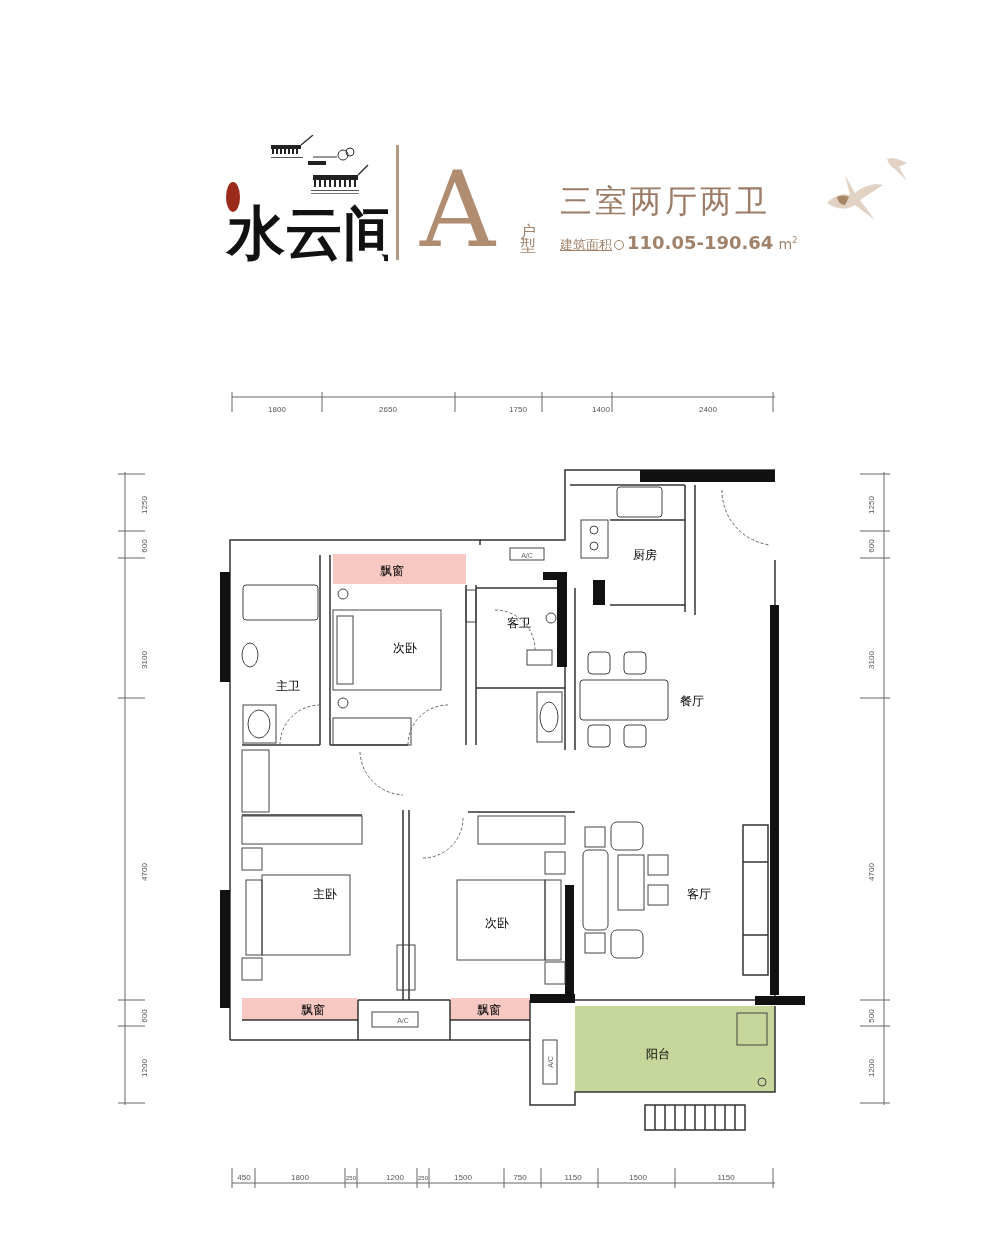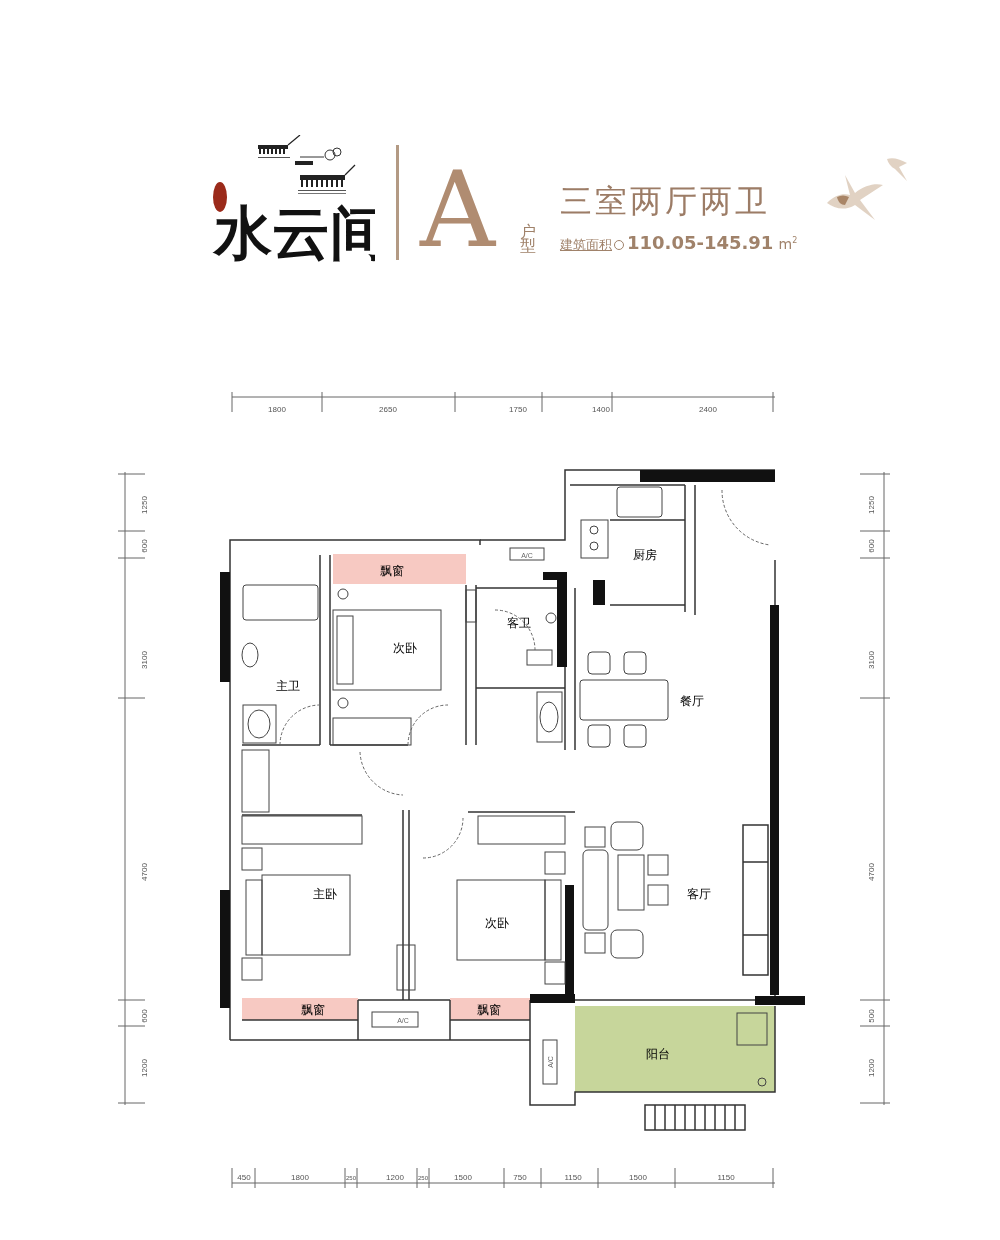--- a/index.html
+++ b/index.html
@@ -1,19 +1,19 @@
 <!DOCTYPE html>
 <html><head>
 <meta charset="utf-8">
 <style>
   html,body{margin:0;padding:0;background:#ffffff;}
   body{width:1000px;height:1240px;position:relative;overflow:hidden;font-family:"DejaVu Sans","Liberation Sans",sans-serif;}
   .abs{position:absolute;}
   
-  .logo-box{left:200px;top:135px;width:175px;height:130px;}
+  .logo-box{left:213px;top:135px;width:175px;height:130px;}
   .divider{left:396px;top:145px;width:3px;height:115px;background:#b39a84;}
   .type-letter{left:420px;top:160px;font-family:"DejaVu Serif","Liberation Serif",serif;font-size:104px;line-height:100px;color:#b08c71;font-weight:normal;}
   .type-suffix{left:520px;top:225px;font-size:16px;line-height:14px;color:#a0826a;width:14px;}
   .layout-title{left:560px;top:180px;font-size:32px;letter-spacing:3px;color:#9c7c66;text-align:center;}
   .area-row{left:560px;top:232px;color:#a0826a;white-space:nowrap;}
   .area-label{font-size:13px;text-decoration:underline;}
   .area-dot{display:inline-block;width:8px;height:8px;border-radius:50%;border:1px solid #a0826a;margin:0 3px 0 2px;vertical-align:middle;}
   .area-value{font-size:18px;font-weight:bold;}
   .area-unit{font-size:14px;}
   .area-unit sup{font-size:8px;}
@@ -69,21 +69,21 @@
   </svg>
 </div>
 
 <div class="abs divider"></div>
 
 <div class="abs type-letter">A</div>
 <div class="abs type-suffix">户型</div>
 
 <div class="abs layout-title">三室两厅两卫</div>
 <div class="abs area-row">
-  <span class="area-label">建筑面积</span><span class="area-dot"></span><span class="area-value">110.05-145.91</span>
+  <span class="area-label">建筑面积</span><span class="area-dot"></span><span class="area-value">110.05-190.64</span>
   <span class="area-unit"><span>m</span><sup>2</sup></span>
 </div>
 
 <div class="abs bird">
   <svg width="95" height="85" viewBox="0 0 95 85">
     <path d="M12 58 C20 50 28 48 35 50 L30 30 L40 48 C50 40 60 38 68 40 L45 55 L60 75 L40 60 C30 66 20 64 12 58 Z" fill="#c9ad92" opacity="0.55"></path>
     <path d="M22 52 C26 50 30 50 34 52 L30 60 C26 60 23 57 22 52 Z" fill="#a98567"></path>
     <path d="M72 14 C78 12 84 14 92 18 L84 22 L92 36 L80 24 C76 22 73 18 72 14 Z" fill="#c9ad92" opacity="0.55"></path>
   </svg>
 </div>

